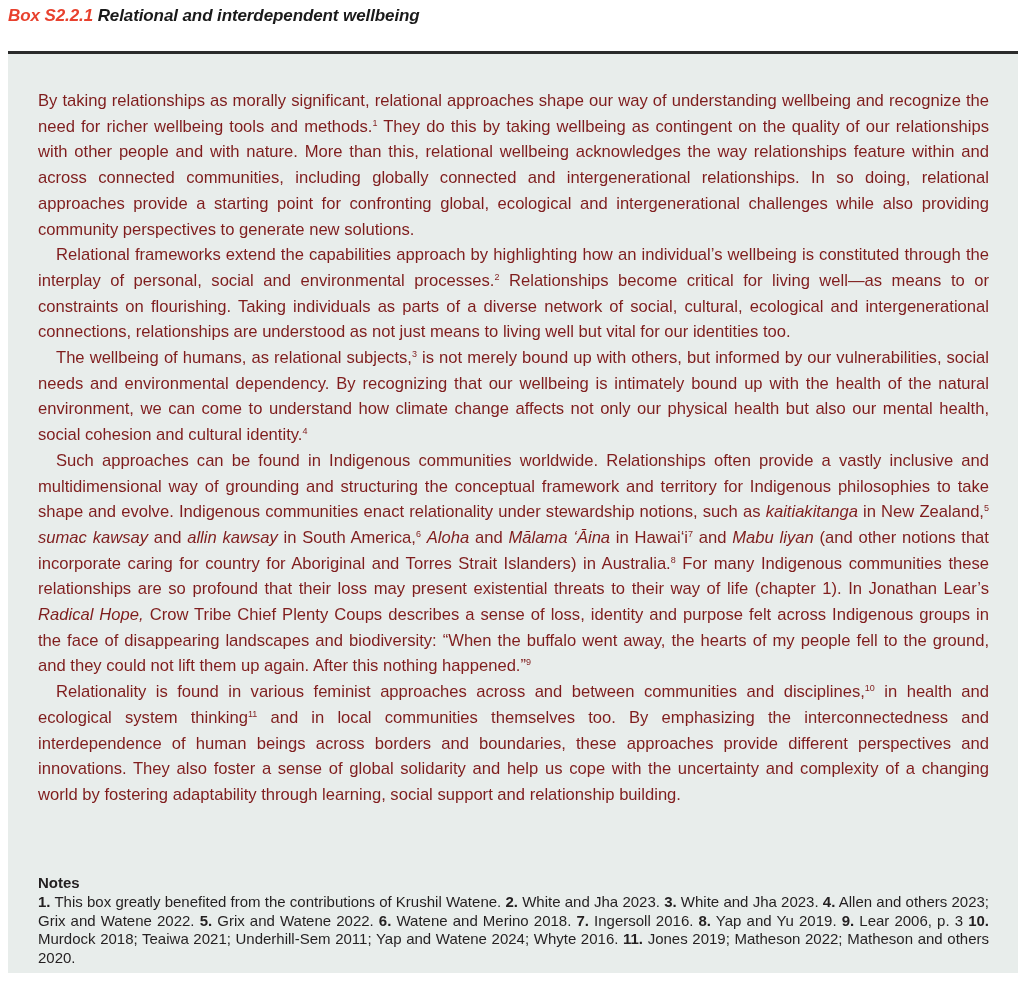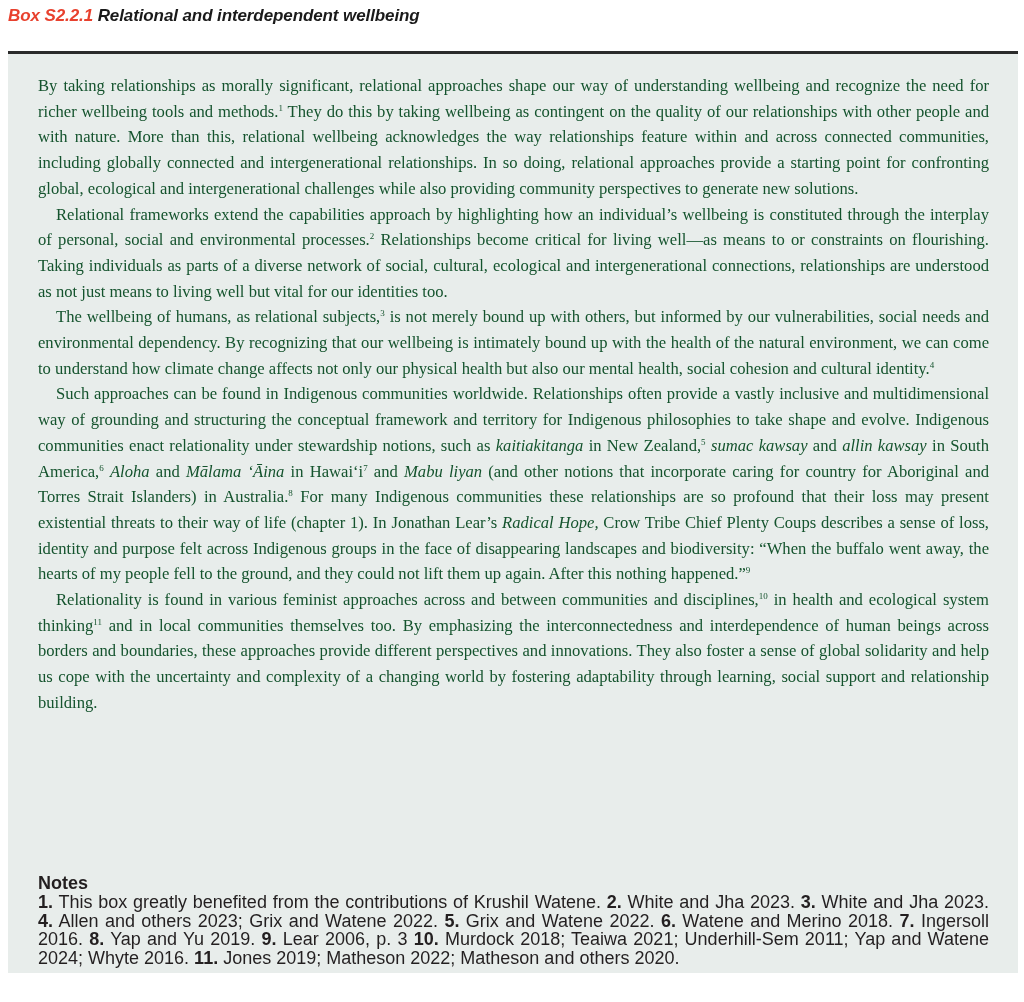--- a/index.html
+++ b/index.html
@@ -3,26 +3,26 @@
 <meta charset="utf-8">
 <style>
   html, body { margin: 0; padding: 0; background: #ffffff; }
   body { width: 1024px; height: 1002px; position: relative; overflow: hidden;
          font-family: "Liberation Sans", "DejaVu Sans", sans-serif; color: #231f20; }
   .title { position: absolute; left: 8px; top: 6px; font-size: 17px; font-weight: bold;
            letter-spacing: -0.1px; color: #1a1a1a; white-space: nowrap; font-style: italic; }
   .title .label { color: #e8412e; }
   .rule { position: absolute; left: 8px; width: 1010px; top: 51px; height: 3px; background: #2b2b2b; }
   .box { position: absolute; left: 8px; top: 54px; width: 1010px; height: 919px; background: #e8edeb; }
-  .body-text { position: absolute; left: 38px; top: 73px; width: 951px;
-               font-size: 16.6px; line-height: 25.7px; text-align: justify; color: #14532d; font-family: Liberation Serif, serif; }
+  .body-text { position: absolute; left: 38px; top: 88px; width: 951px;
+               font-size: 16.6px; line-height: 25.7px; text-align: justify; color: #7f1d1d; }
   .body-text p { margin: 0; text-indent: 18px; }
   .body-text p:first-child { text-indent: 0; }
   sup { font-size: 9px; line-height: 0; vertical-align: 6px; }
-  .notes { position: absolute; left: 38px; top: 874px; width: 951px; font-size: 18px; line-height: 18.8px; color: #231f20; }
+  .notes { position: absolute; left: 38px; top: 874px; width: 951px; font-size: 15px; line-height: 18.8px; color: #231f20; }
   .notes-title { font-weight: bold; margin: 0; }
   .notes-body { margin: 0; text-align: justify; }
   .notes-body b { font-weight: bold; }
 </style>
 </head>
 <body>
 
 <div class="title">
   <span class="label">Box S2.2.1</span>
   <span>Relational and interdependent wellbeing</span>

